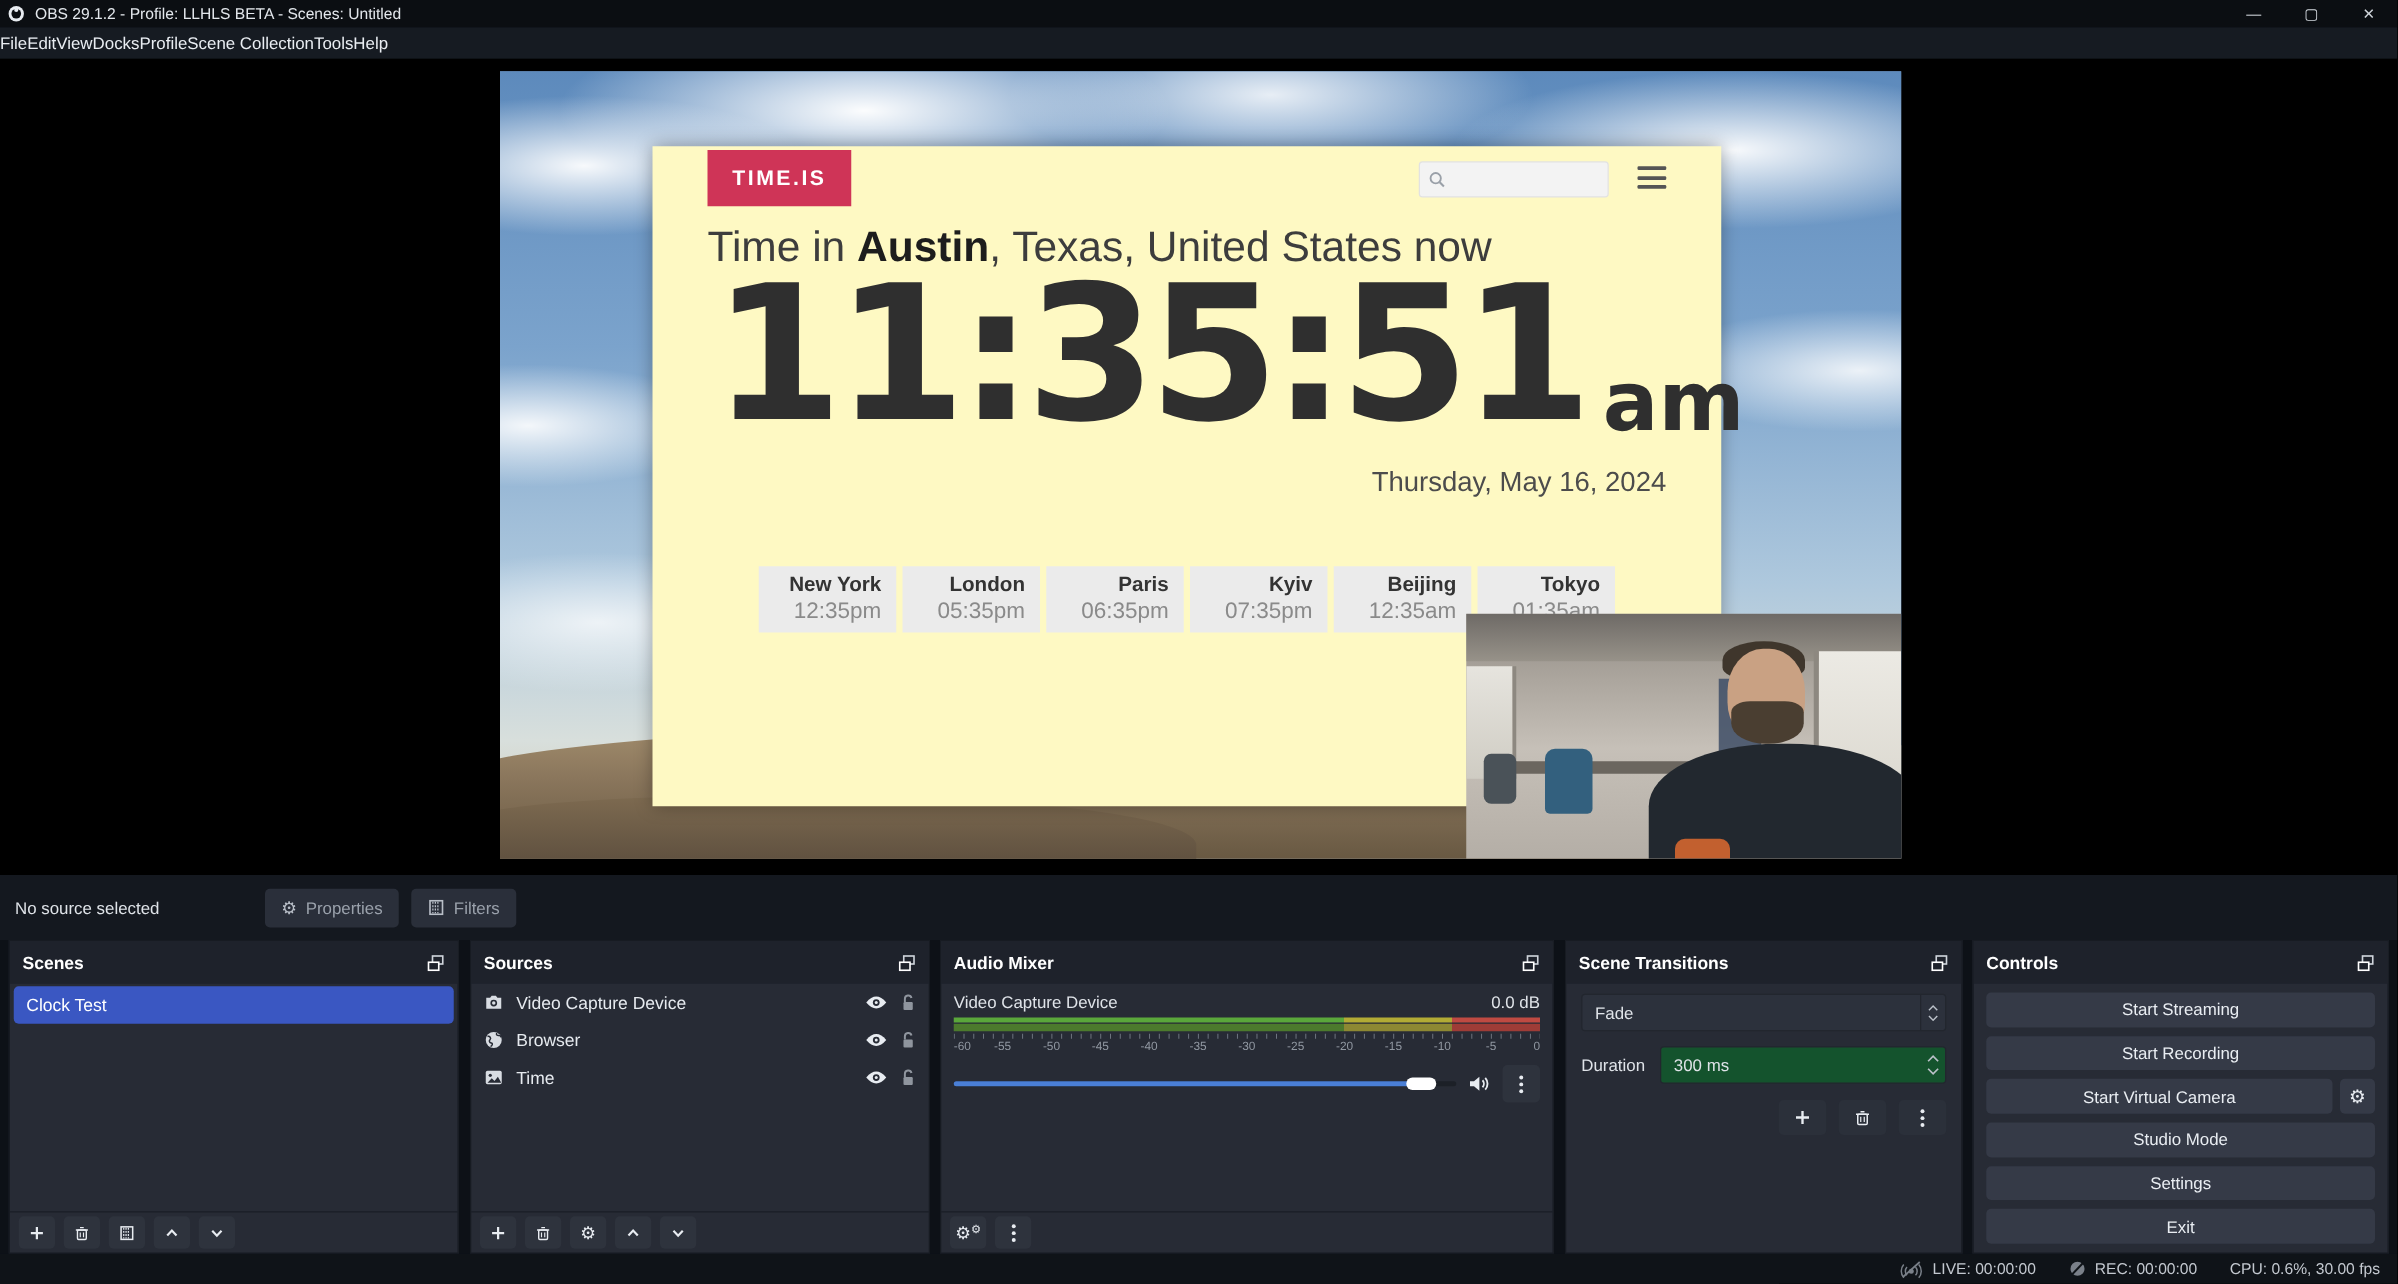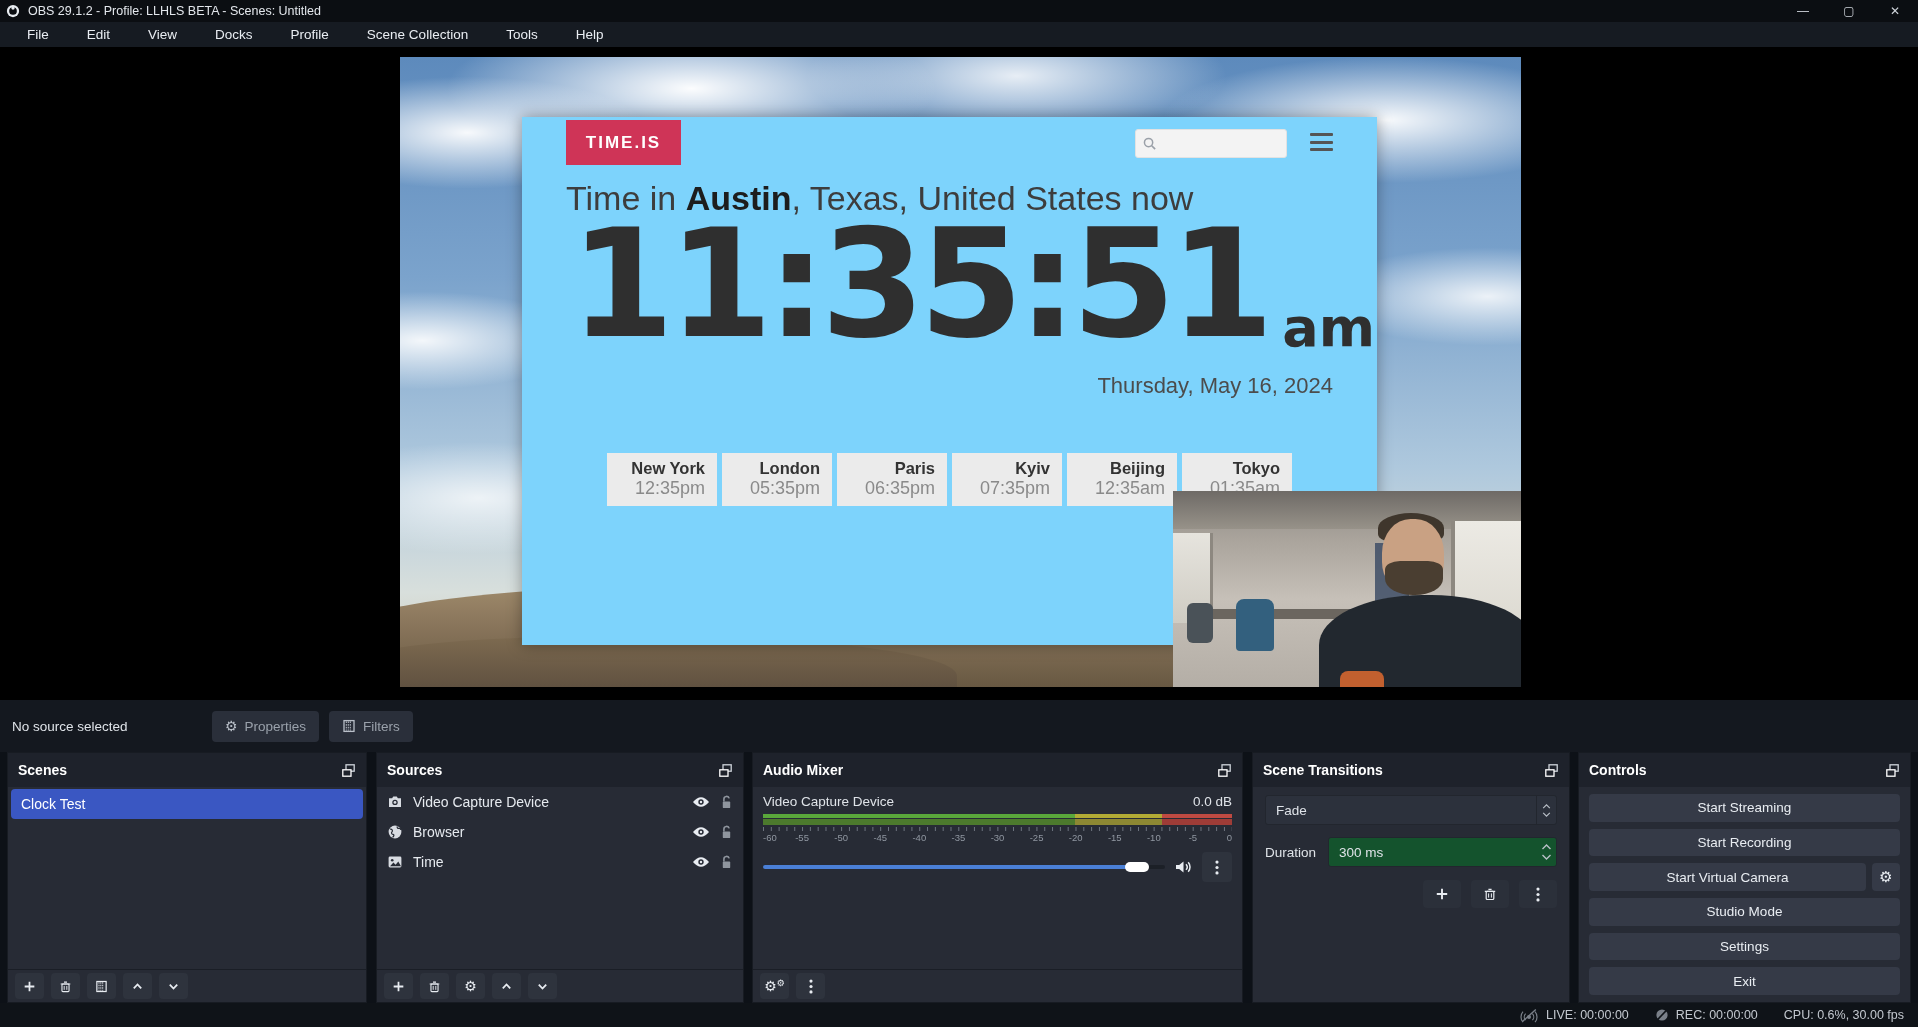--- a/index.html
+++ b/index.html
@@ -11,21 +11,21 @@
   .titlebar { position:absolute; top:0; left:0; width:100%; height:22px; background:#0b0e12;
     display:flex; align-items:center; color:#e3e7ec; font-size:12.5px; }
   .titlebar .logo { margin:0 8px 0 6px; display:flex; }
   .win-btns { margin-left:auto; display:flex; height:100%; }
   .win-btn { width:46px; height:100%; display:flex; align-items:center; justify-content:center;
     color:#cfd4da; font-size:12px; cursor:default; }
 
   
   .menubar { position:absolute; top:22px; left:0; width:100%; height:25px; background:#161b22;
     display:flex; align-items:center; color:#e9edf2; font-size:13.5px; }
-  .menu-item { padding:0 11px; height:100%; display:flex; align-items:center;margin-left:16px; }
+  .menu-item { padding:0 0; height:100%; display:flex; align-items:center; }
 
   
   .preview { position:absolute; top:47px; left:0; width:100%; height:653px; background:#000; }
   .canvas { position:absolute; left:400px; top:10px; width:1121px; height:630px; overflow:hidden; background:#6f97c4; }
   .sky { position:absolute; inset:0;
     background:
       radial-gradient(ellipse 260px 80px at 6% 12%, rgba(255,255,255,.95), rgba(255,255,255,0) 70%),
       radial-gradient(ellipse 340px 100px at 26% 5%, rgba(255,255,255,.98), rgba(255,255,255,0) 72%),
       radial-gradient(ellipse 300px 90px at 55% 3%, rgba(255,255,255,.85), rgba(255,255,255,0) 70%),
       radial-gradient(ellipse 320px 90px at 88% 10%, rgba(255,255,255,.95), rgba(255,255,255,0) 70%),
@@ -34,34 +34,34 @@
       radial-gradient(ellipse 260px 80px at 7% 70%, rgba(255,255,255,.75), rgba(255,255,255,0) 70%),
       linear-gradient(180deg, #5d8abc 0%, #7ba3cc 35%, #aec8dd 65%, #d8dfdc 85%, #cfc4ad 100%);
   }
   .desert { position:absolute; left:-40px; right:-40px; bottom:-8px; height:120px;
     background:linear-gradient(180deg, #a5906f 0%, #8a765c 40%, #64553f 100%);
     border-radius:55% 45% 0 0 / 48px 34px; }
   .dune2 { position:absolute; left:-60px; bottom:-20px; width:55%; height:70px;
     background:linear-gradient(180deg, #7d6a50, #55483a); border-radius:50% 60% 0 0 / 40px 50px; }
 
   
-  .webpage { position:absolute; left:122px; top:60px; width:855px; height:528px; background:#7dd3fc;
+  .webpage { position:absolute; left:122px; top:60px; width:855px; height:528px; background:#fef9c3;
     box-shadow:0 0 14px rgba(0,0,0,.35); color:#333; }
   .ti-logo { position:absolute; left:44px; top:3px; width:115px; height:45px; background:#cf3457;
     color:#fff; font-weight:bold; font-size:17px; letter-spacing:2px; display:flex; align-items:center; justify-content:center; }
   .ti-search { position:absolute; right:90px; top:12px; width:152px; height:29px; background:#f3f3f3;
     border:1px solid #e2e2e2; border-radius:3px; display:flex; align-items:center; padding-left:6px; }
   .ti-burger { position:absolute; right:44px; top:16px; width:23px; height:18px;
     display:flex; flex-direction:column; justify-content:space-between; }
   .ti-burger span { height:3px; background:#555; border-radius:1px; }
   .ti-heading { position:absolute; left:44px; top:62px; font-size:34px; color:#3d3d3d; white-space:nowrap; }
   .ti-heading b { color:#1d1d1d; }
   .ti-clock { position:absolute; left:48px; top:92px; display:flex; align-items:flex-end; color:#2f2f2f; }
   .ti-clock .time { font-family:"DejaVu Sans", sans-serif; font-weight:bold; font-size:150px; line-height:1; letter-spacing:-6px; }
-  .ti-clock .ampm { font-family:"DejaVu Sans", sans-serif; font-weight:bold; font-size:54px; line-height:1; margin-left:14px; margin-bottom:4px; }
+  .ti-clock .ampm { font-family:"DejaVu Sans", sans-serif; font-weight:bold; font-size:66px; line-height:1; margin-left:14px; margin-bottom:4px; }
   .ti-date { position:absolute; right:44px; top:256px; font-size:22px; color:#4c4c4c; }
   .ti-sun { position:absolute; left:0; right:0; top:298px; text-align:center; font-size:16.5px; color:#6e6e6e; white-space:nowrap; }
   .ti-sun a { color:#6e6e6e; text-decoration:underline; text-decoration-color:#bdbdbd; }
   .ti-cities { position:absolute; left:0; right:0; top:336px; display:flex; justify-content:center; gap:5px; }
   .city-box { background:#ebebeb; padding:6px 12px 7px 12px; min-width:110px; text-align:right; }
   .city-box .cname { font-weight:bold; font-size:16.5px; color:#333; }
   .city-box .ctime { font-size:18px; color:#8a8a8a; }
 
   
   .webcam { position:absolute; right:0; bottom:0; width:348px; height:196px; overflow:hidden;

